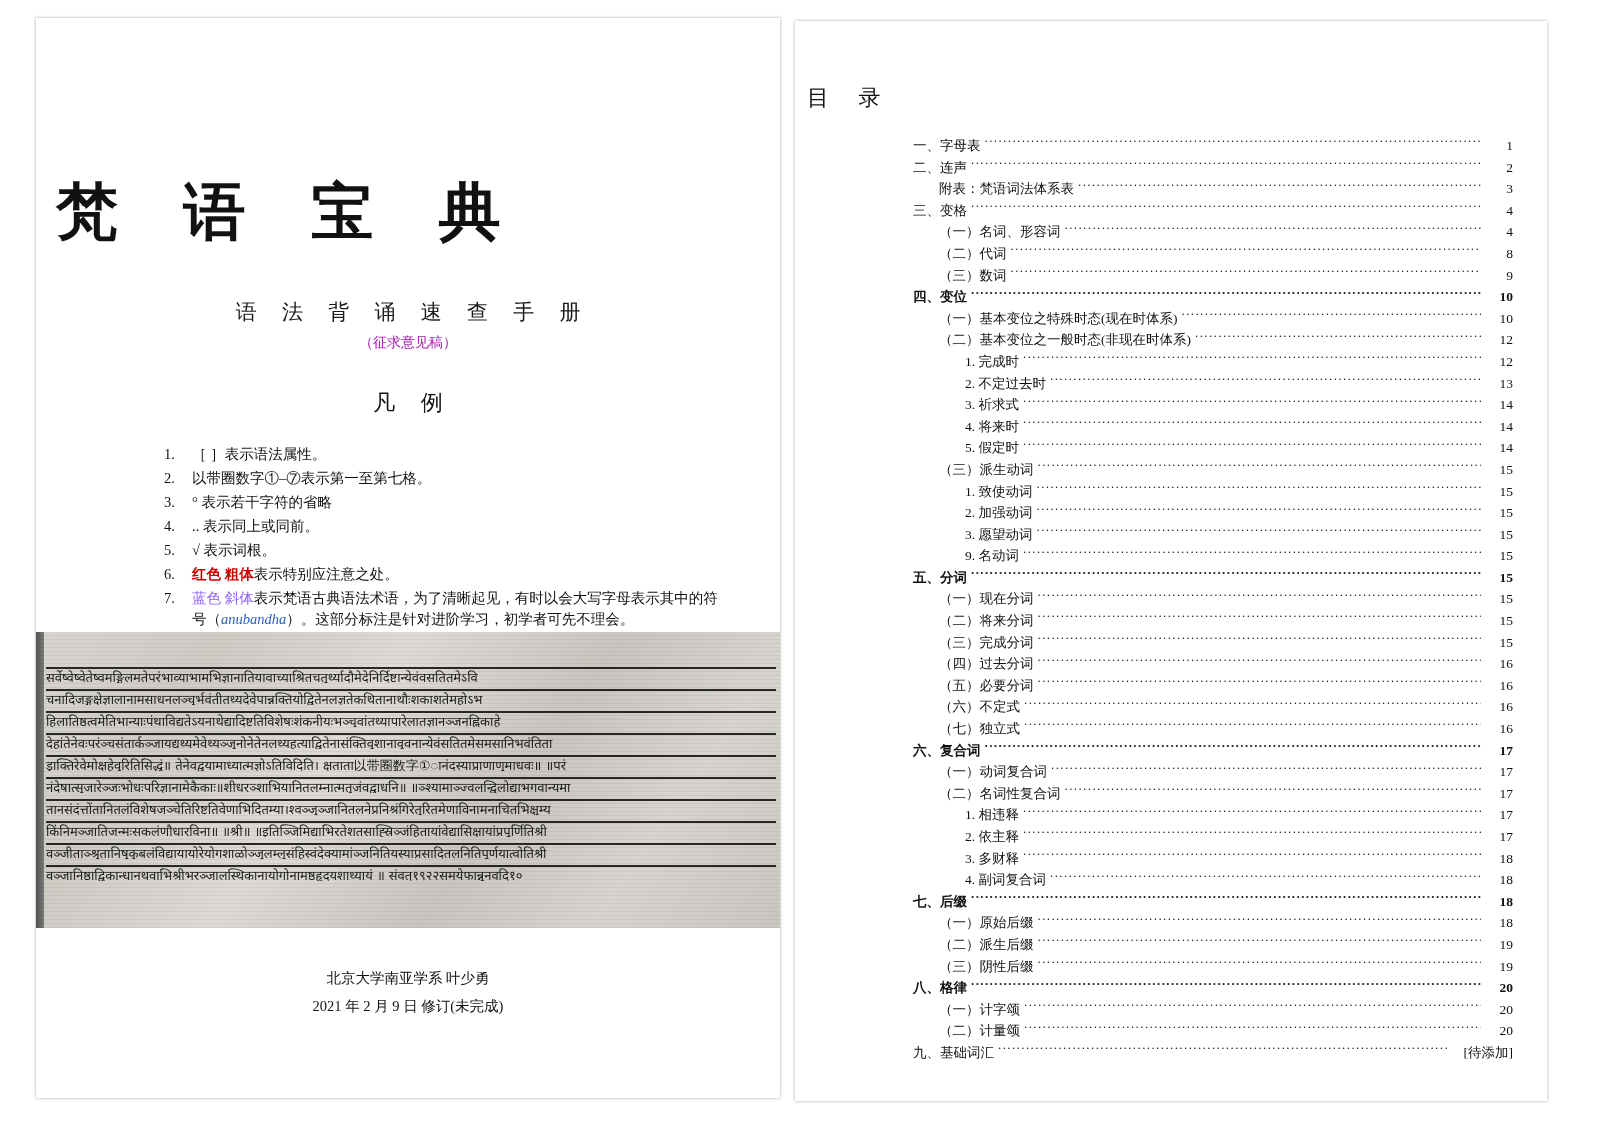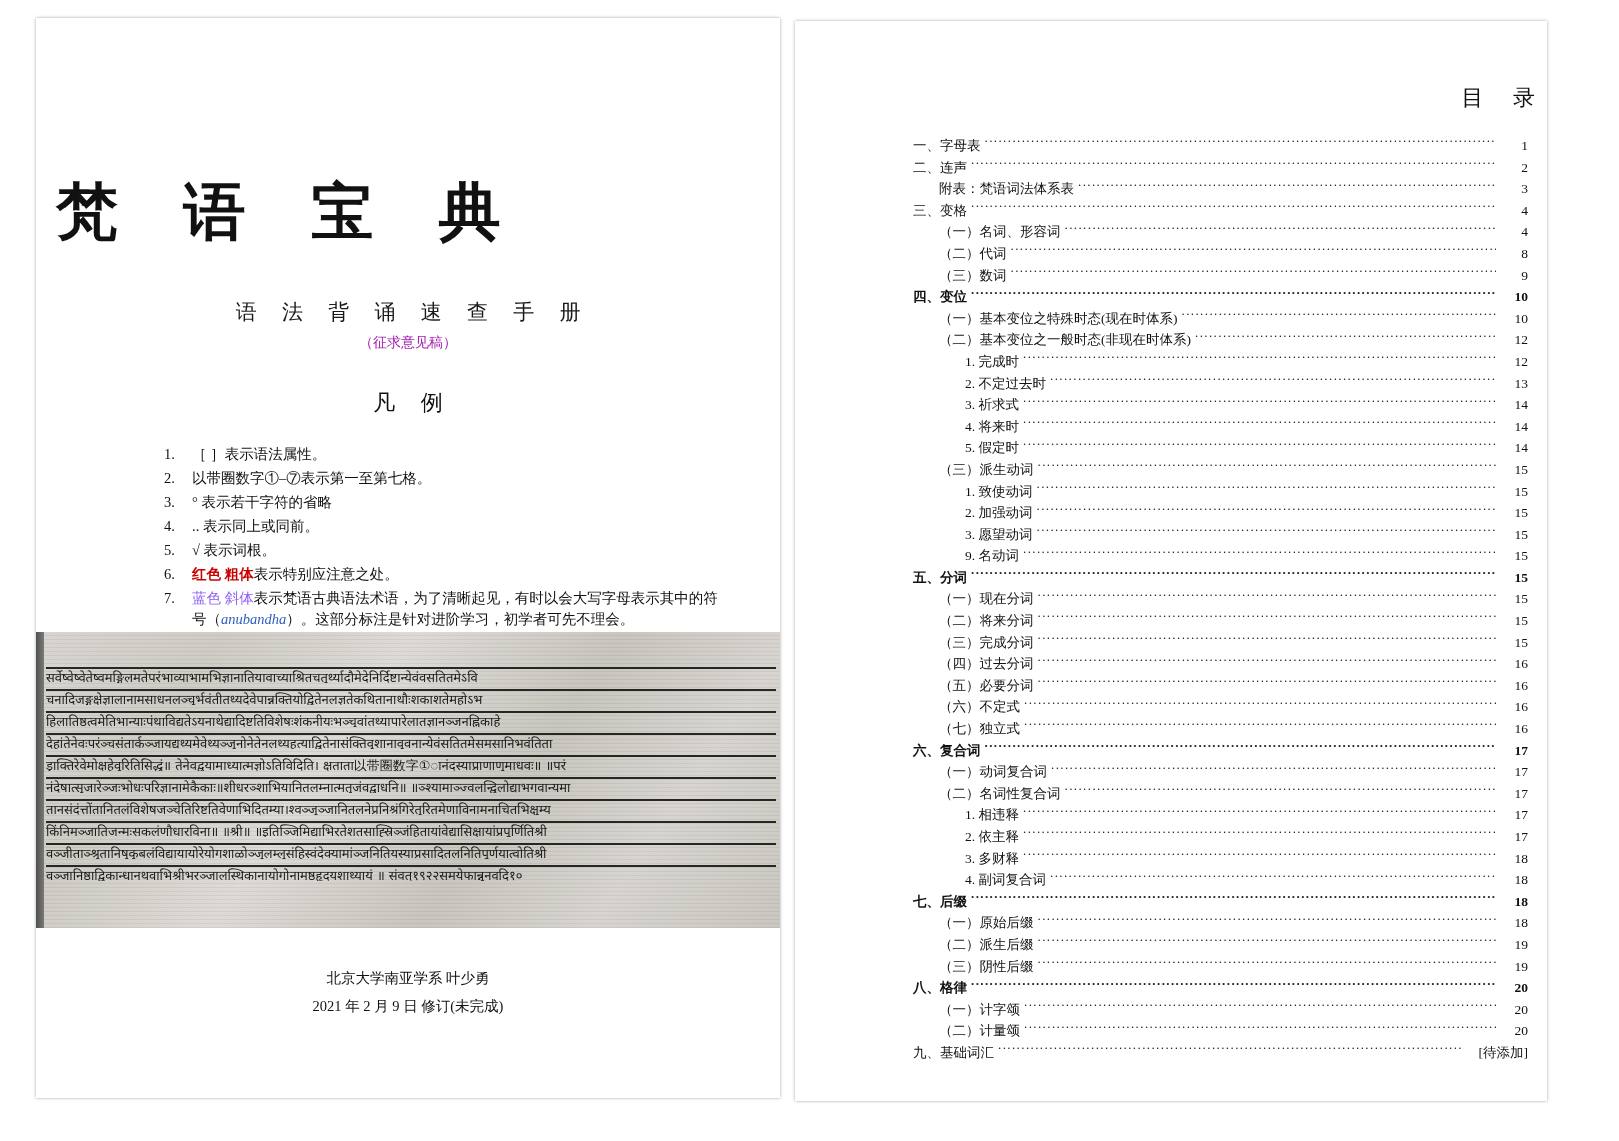--- a/index.html
+++ b/index.html
@@ -153,30 +153,30 @@
     top: 946px;
     text-align: center;
     font-size: 14.5px;
     color: #111111;
     line-height: 28px;
   }
 
   
   .toc-title {
     margin-top: 62px;
-    text-align: right;
+    text-align: left;
     font-size: 22px;
     letter-spacing: 12px;
     color: #111111;
     padding-left: 12px;
     font-weight: normal;
   }
   .toc {
     margin: 22px 0 0 0;
-    padding: 0 19px 0 118px;
+    padding: 0 34px 0 118px;
   }
   .toc-row {
     display: flex;
     align-items: baseline;
     font-size: 13.5px;
     line-height: 21.6px;
     color: #111111;
     white-space: nowrap;
   }
   .toc-label { flex: 0 0 auto; }

